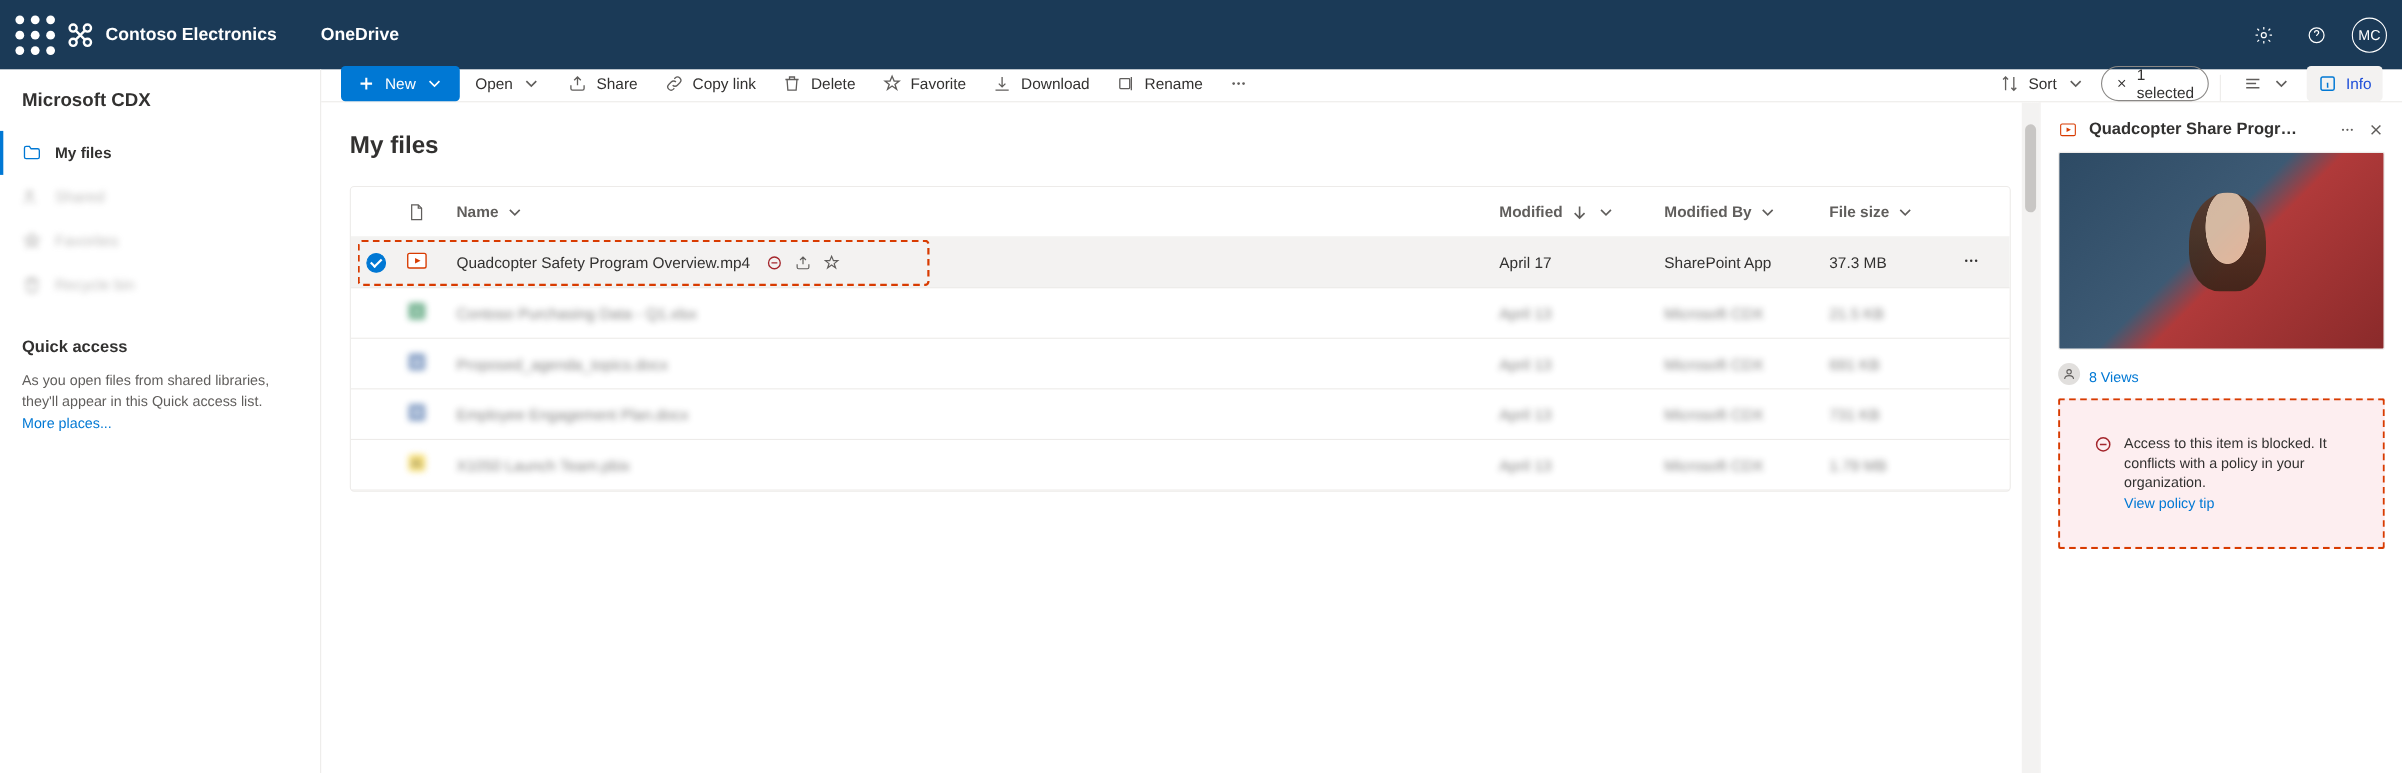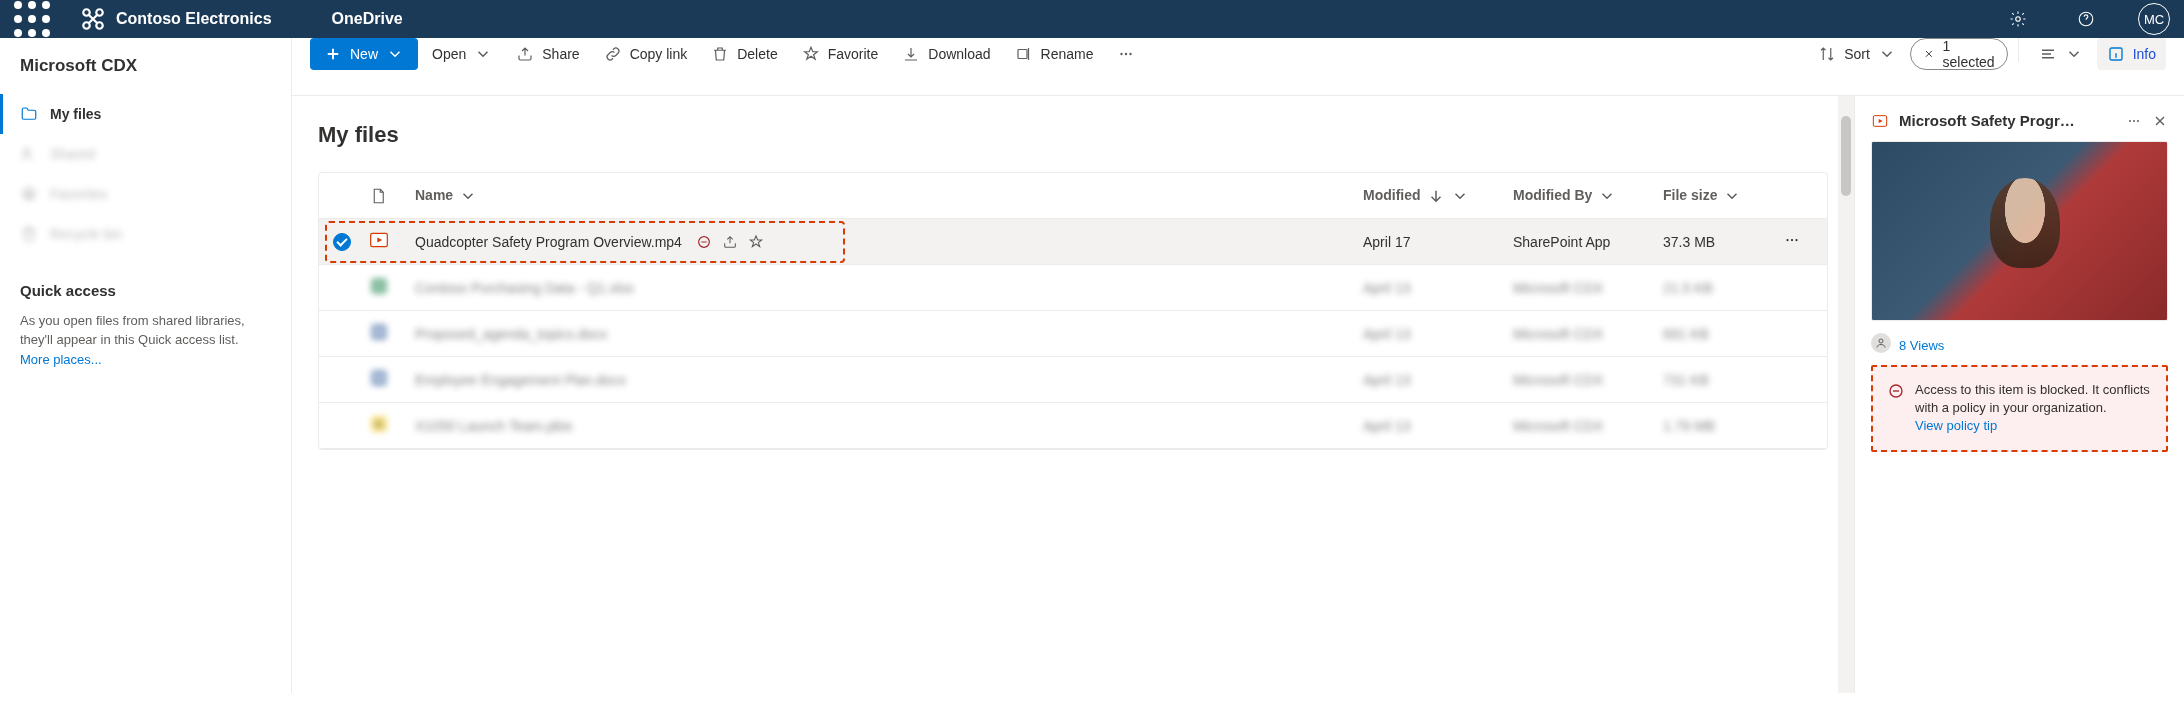--- a/index.html
+++ b/index.html
@@ -7,21 +7,21 @@
     --accent:#0078d4;
     --accent-dk:#106ebe;
     --text:#323130;
     --muted:#605e5c;
     --border:#edebe9;
     --hover:#f3f2f1;
   }
   *{box-sizing:border-box;font-family:"Segoe UI",Arial,sans-serif}
   body{margin:0;background:#fff;color:var(--text);font-size:14px;overflow:hidden}
   
-  .header{display:flex;align-items:center;height:38px;background:var(--brand);color:#fff;padding:0 8px;gap:24px}
+  .header{display:flex;align-items:center;height:63px;background:var(--brand);color:#fff;padding:0 8px;gap:4px}
   .header .waffle{width:48px;height:48px;display:flex;align-items:center;justify-content:center;cursor:pointer}
   .header .brand{display:flex;align-items:center;gap:10px;font-size:16px;font-weight:600;padding-right:24px}
   .header .brand svg{width:26px;height:26px}
   .header .app{font-size:16px;font-weight:600;padding:0 12px}
   .header .spacer{flex:1}
   .header .search{flex:0 0 500px;margin:0 auto}
   .header .search-box{display:flex;align-items:center;background:#fff;color:#605e5c;border-radius:4px;height:32px;padding:0 10px;gap:10px}
   .header .search-box input{border:0;outline:0;flex:1;font-size:14px;color:#323130;background:transparent}
   .header .hbtn{width:44px;height:48px;display:flex;align-items:center;justify-content:center;cursor:pointer}
   .header .avatar{width:32px;height:32px;border:1px solid #fff;border-radius:50%;display:flex;align-items:center;justify-content:center;font-size:13px}
@@ -32,21 +32,21 @@
   .nav-item{display:flex;align-items:center;gap:12px;height:40px;padding:0 20px;cursor:pointer;color:var(--text)}
   .nav-item.active{border-left:3px solid var(--accent);background:#fff;font-weight:600;padding-left:17px}
   .nav-item.blur{filter:blur(3px);opacity:.55;color:#8a8886}
   .nav-item svg{width:18px;height:18px;color:#605e5c}
   .nav-item.active svg{color:var(--accent)}
   .side-section{margin:26px 20px 0;color:var(--muted);font-size:13px;line-height:1.5}
   .side-section h3{color:var(--text);font-size:15px;font-weight:600;margin:0 0 8px}
   .side-section a{color:var(--accent);text-decoration:none;cursor:pointer}
   
   .main{flex:1;display:flex;flex-direction:column;min-width:0;position:relative}
-  .toolbar{display:flex;align-items:flex-start;gap:4px;height:58px;padding:0 18px;border-bottom:1px solid var(--border)}
+  .toolbar{display:flex;align-items:flex-end;gap:4px;height:30px;padding:0 18px;border-bottom:1px solid var(--border)}
   .btn{display:flex;align-items:center;gap:8px;height:32px;padding:0 10px;border-radius:4px;cursor:pointer;color:var(--text)}
   .btn svg{width:18px;height:18px;color:#605e5c}
   .btn.primary{background:var(--accent);color:#fff;padding:0 14px}
   .btn.primary svg{color:#fff}
   .tool-sep{flex:1}
   .pill{display:flex;align-items:center;gap:8px;height:32px;padding:0 12px;border:1px solid #8a8886;border-radius:16px;cursor:pointer}
   .tool-divider{width:1px;height:24px;background:var(--border);margin:0 6px}
   .btn.active{background:var(--hover)}
   .content{flex:1;padding:20px 26px;overflow:auto;position:relative}
   h1.page-title{font-size:22px;font-weight:600;margin:6px 0 24px}
@@ -70,21 +70,21 @@
   .highlight{position:absolute;border:2px dashed #d83b01;border-radius:4px;pointer-events:none}
   
   .details{width:330px;border-left:1px solid var(--border);padding:16px;display:flex;flex-direction:column;gap:12px;overflow:auto}
   .details-head{display:flex;align-items:center;gap:10px}
   .details-head .title{flex:1;font-weight:600;font-size:15px;white-space:nowrap;overflow:hidden;text-overflow:ellipsis}
   .details-head svg{width:16px;height:16px;cursor:pointer;color:#605e5c}
   .preview{width:100%;height:180px;background:linear-gradient(135deg,#2d4a64 0%,#3d5a74 45%,#b03a3a 55%,#8a2a2a 100%);border:1px solid var(--border);border-radius:2px;position:relative}
   .preview::after{content:"";position:absolute;left:40%;top:20%;width:70px;height:90px;border-radius:50% 50% 40% 40%;background:radial-gradient(ellipse at 50% 35%,#e6c4a8 0 40%,transparent 41%),linear-gradient(#5a3a2a,#3a2418);opacity:.9}
   .views{display:flex;align-items:flex-end;gap:8px;color:var(--accent);font-size:13px;cursor:pointer}
   .views .vcircle{width:20px;height:20px;border-radius:50%;background:#e1dfdd;display:flex;align-items:center;justify-content:center;color:#605e5c;font-size:11px}
-  .policy{border:2px dashed #d83b01;background:#fdeef0;padding:14px;border-radius:2px;display:flex;gap:10px;font-size:13px;line-height:1.4}
+  .policy{border:2px dashed #d83b01;background:#fdeef0;padding:30px;border-radius:2px;display:flex;gap:10px;font-size:13px;line-height:1.4}
   .policy svg{flex:0 0 18px;width:18px;height:18px;color:#a4262c;margin-top:1px}
   .policy a{color:var(--accent);text-decoration:none;cursor:pointer}
   
   .ic{width:18px;height:18px;flex:0 0 18px}
   .scrollbar-fake{position:absolute;right:0;top:0;bottom:0;width:16px;background:linear-gradient(#f3f2f1,#f3f2f1)}
   .scrollbar-fake::after{content:"";position:absolute;left:3px;top:20px;width:10px;height:80px;background:#c8c6c4;border-radius:5px}
 </style>
 </head>
 <body>
 
@@ -395,21 +395,21 @@
         </div>
         <div class="scrollbar-fake"></div>
       </div>
 
       <div class="details">
         <div class="details-head">
           <svg class="ic" viewBox="0 0 24 24">
               <rect x="2" y="4" width="20" height="16" rx="2" fill="#fff" stroke="#d83b01" stroke-width="1.5"></rect>
               <path d="M10 9l6 3-6 3z" fill="#d83b01"></path>
             </svg>
-          <div class="title">Microsoft Safety Progr…</div>
+          <div class="title">Quadcopter Share Progr…</div>
           <svg viewBox="0 0 24 24" fill="currentColor">
               <circle cx="6" cy="12" r="1.5"></circle>
               <circle cx="12" cy="12" r="1.5"></circle>
               <circle cx="18" cy="12" r="1.5"></circle>
             </svg>
           <svg viewBox="0 0 24 24" fill="none" stroke="currentColor" stroke-width="2">
               <path d="M6 6l12 12M18 6L6 18"></path>
             </svg>
         </div>
         <div class="preview"></div>

